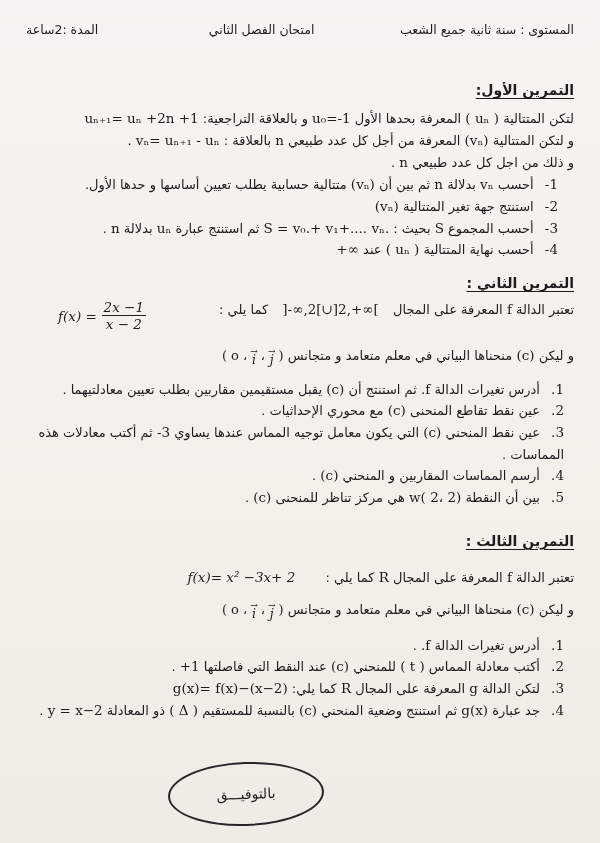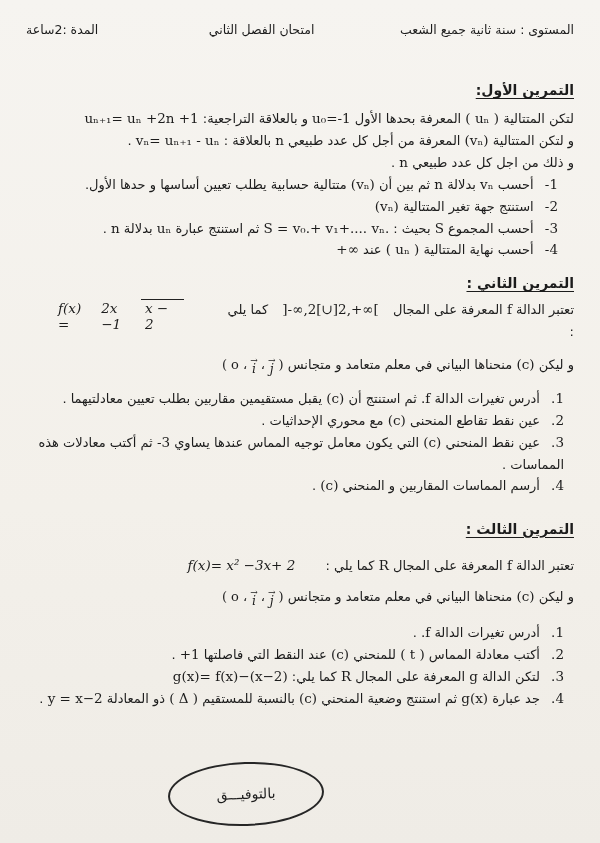--- a/index.html
+++ b/index.html
@@ -34,21 +34,21 @@
   .items.tight { padding-right:10px; }
   .p-intro { margin-top:10px; } .mt10 { margin-top:10px; } .mt12 { margin-top:12px; }
   .mt14 { margin-top:14px; } .mt18 { margin-top:18px; }
   
   .introrow { display:flex; direction:rtl; justify-content:space-between;
               align-items:flex-start; margin-top:8px; }
   .gap { margin:0 10px; }
   .formula-ltr { display:inline-flex; direction:ltr; align-items:center; gap:5px;
                  font-family:"DejaVu Serif", serif; font-style:italic; font-size:13.5px;
                  unicode-bidi:isolate; }
-  .frac { display:inline-flex; flex-direction:row; align-items:center;
+  .frac { display:inline-flex; flex-direction:column; align-items:center;
           line-height:1.2; }
   .frac .den { border-top:1.2px solid #222; padding:0 4px; }
   .fml-left { margin-left:32px; margin-right:40px; }
   .inline-formula { margin-left:6px; margin-right:26px; font-style:italic; }
   
   .coord { display:inline-flex; direction:ltr; align-items:flex-end; gap:3px;
            font-family:"DejaVu Serif", serif; unicode-bidi:isolate; }
   .vec { display:inline-flex; flex-direction:column; align-items:center; }
   .vecarrow { font-size:9px; line-height:6px; }
   .vecletter { font-style:italic; font-size:12.5px; line-height:12px; }
@@ -195,20 +195,28 @@
       <span>ثم أكتب معادلات هذه</span>
       <br>
       <span>المماسات .</span>
     </p>
     <p class="ln">
       <span class="m mk" dir="ltr">.4</span>
       <span>أرسم المماسات المقاربين و المنحني</span>
       <span class="m" dir="ltr">(c)</span>
       <span>.</span>
     </p>
+    <p class="ln">
+      <span class="m mk" dir="ltr">.5</span>
+      <span>بين أن النقطة</span>
+      <span class="m" dir="ltr">w( 2، 2)</span>
+      <span>هي مركز تناظر للمنحنى</span>
+      <span class="m" dir="ltr">(c)</span>
+      <span>.</span>
+    </p>
   </div>
 
   <h2 class="extitle t3">التمرين الثالث :</h2>
 
   <p class="ln mt18">
     <span>تعتبر الدالة</span>
     <span class="m" dir="ltr">f</span>
     <span>المعرفة على المجال</span>
     <span class="m" dir="ltr">R</span>
     <span>كما يلي :</span>

